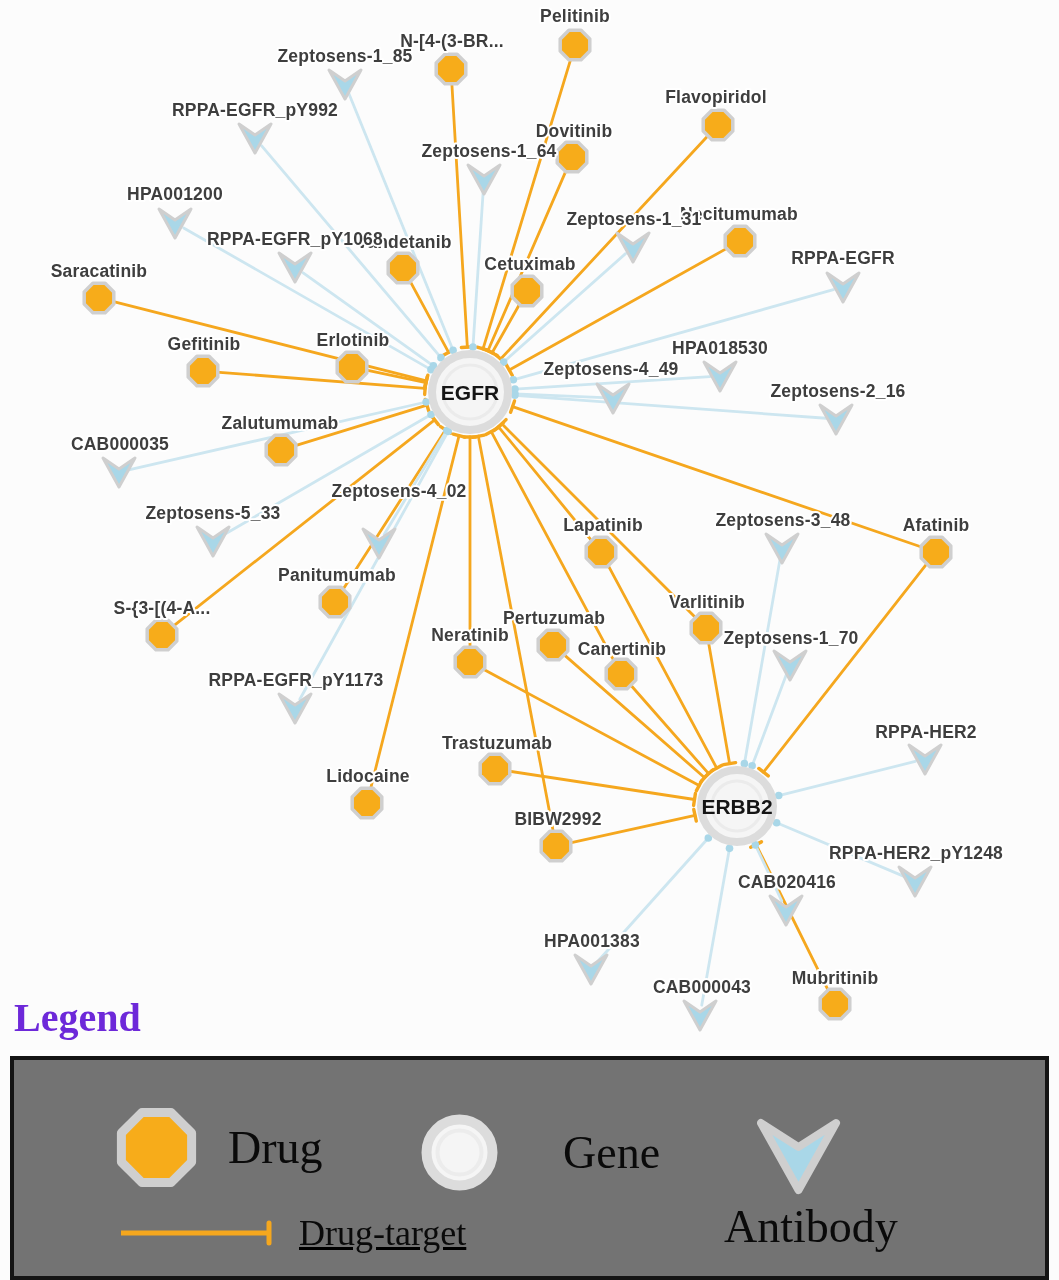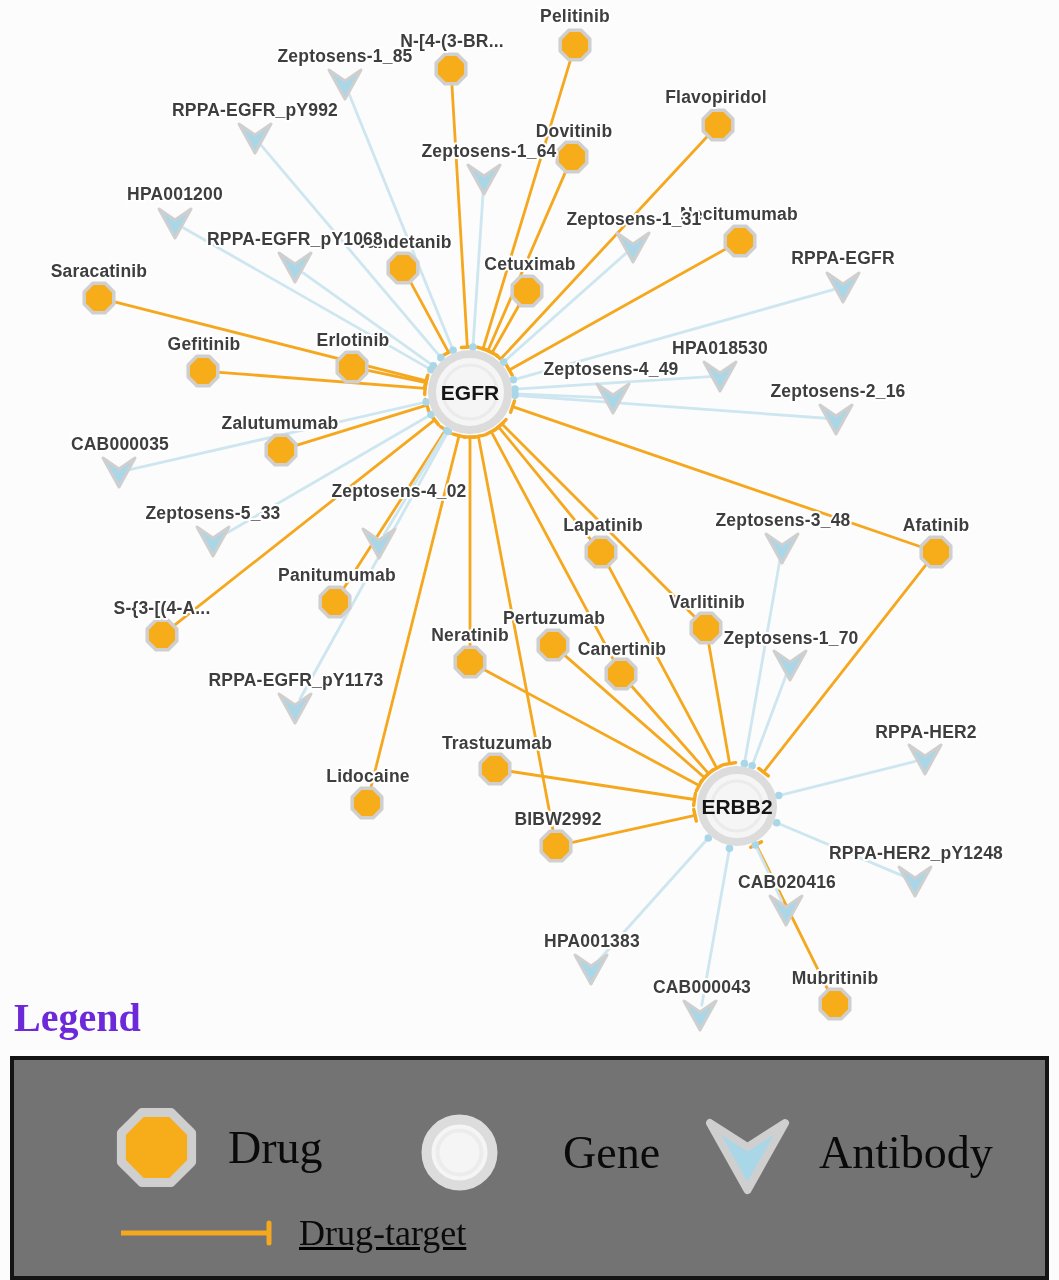--- a/index.html
+++ b/index.html
@@ -35,21 +35,21 @@
   }
   .legend-item{position:absolute;display:flex;align-items:center;}
   .legend-item .shape-label{
     font-family:"Liberation Serif",serif;font-size:46px;color:#0a0a0a;margin-left:24px;
   }
   .legend-item .edge-label{
     font-family:"Liberation Serif",serif;font-size:36px;color:#0a0a0a;margin-left:12px;
   }
   .li-drug{left:95px;top:40px;}
   .li-gene{left:398px;top:45px;gap:32px;}
-  .li-antibody{left:686px;top:45px;}
+  .li-antibody{left:686px;top:45px;flex-direction:column;}
   .li-drug-edge{left:103px;top:152px;text-decoration:underline;}
   .li-antibody-edge{left:545px;top:152px;}
 </style>
 </head>
 <body>
 
 <div class="stage">
   <svg id="graph" width="1059" height="1280" viewBox="0 0 1059 1280">
       <g>
         <g>

